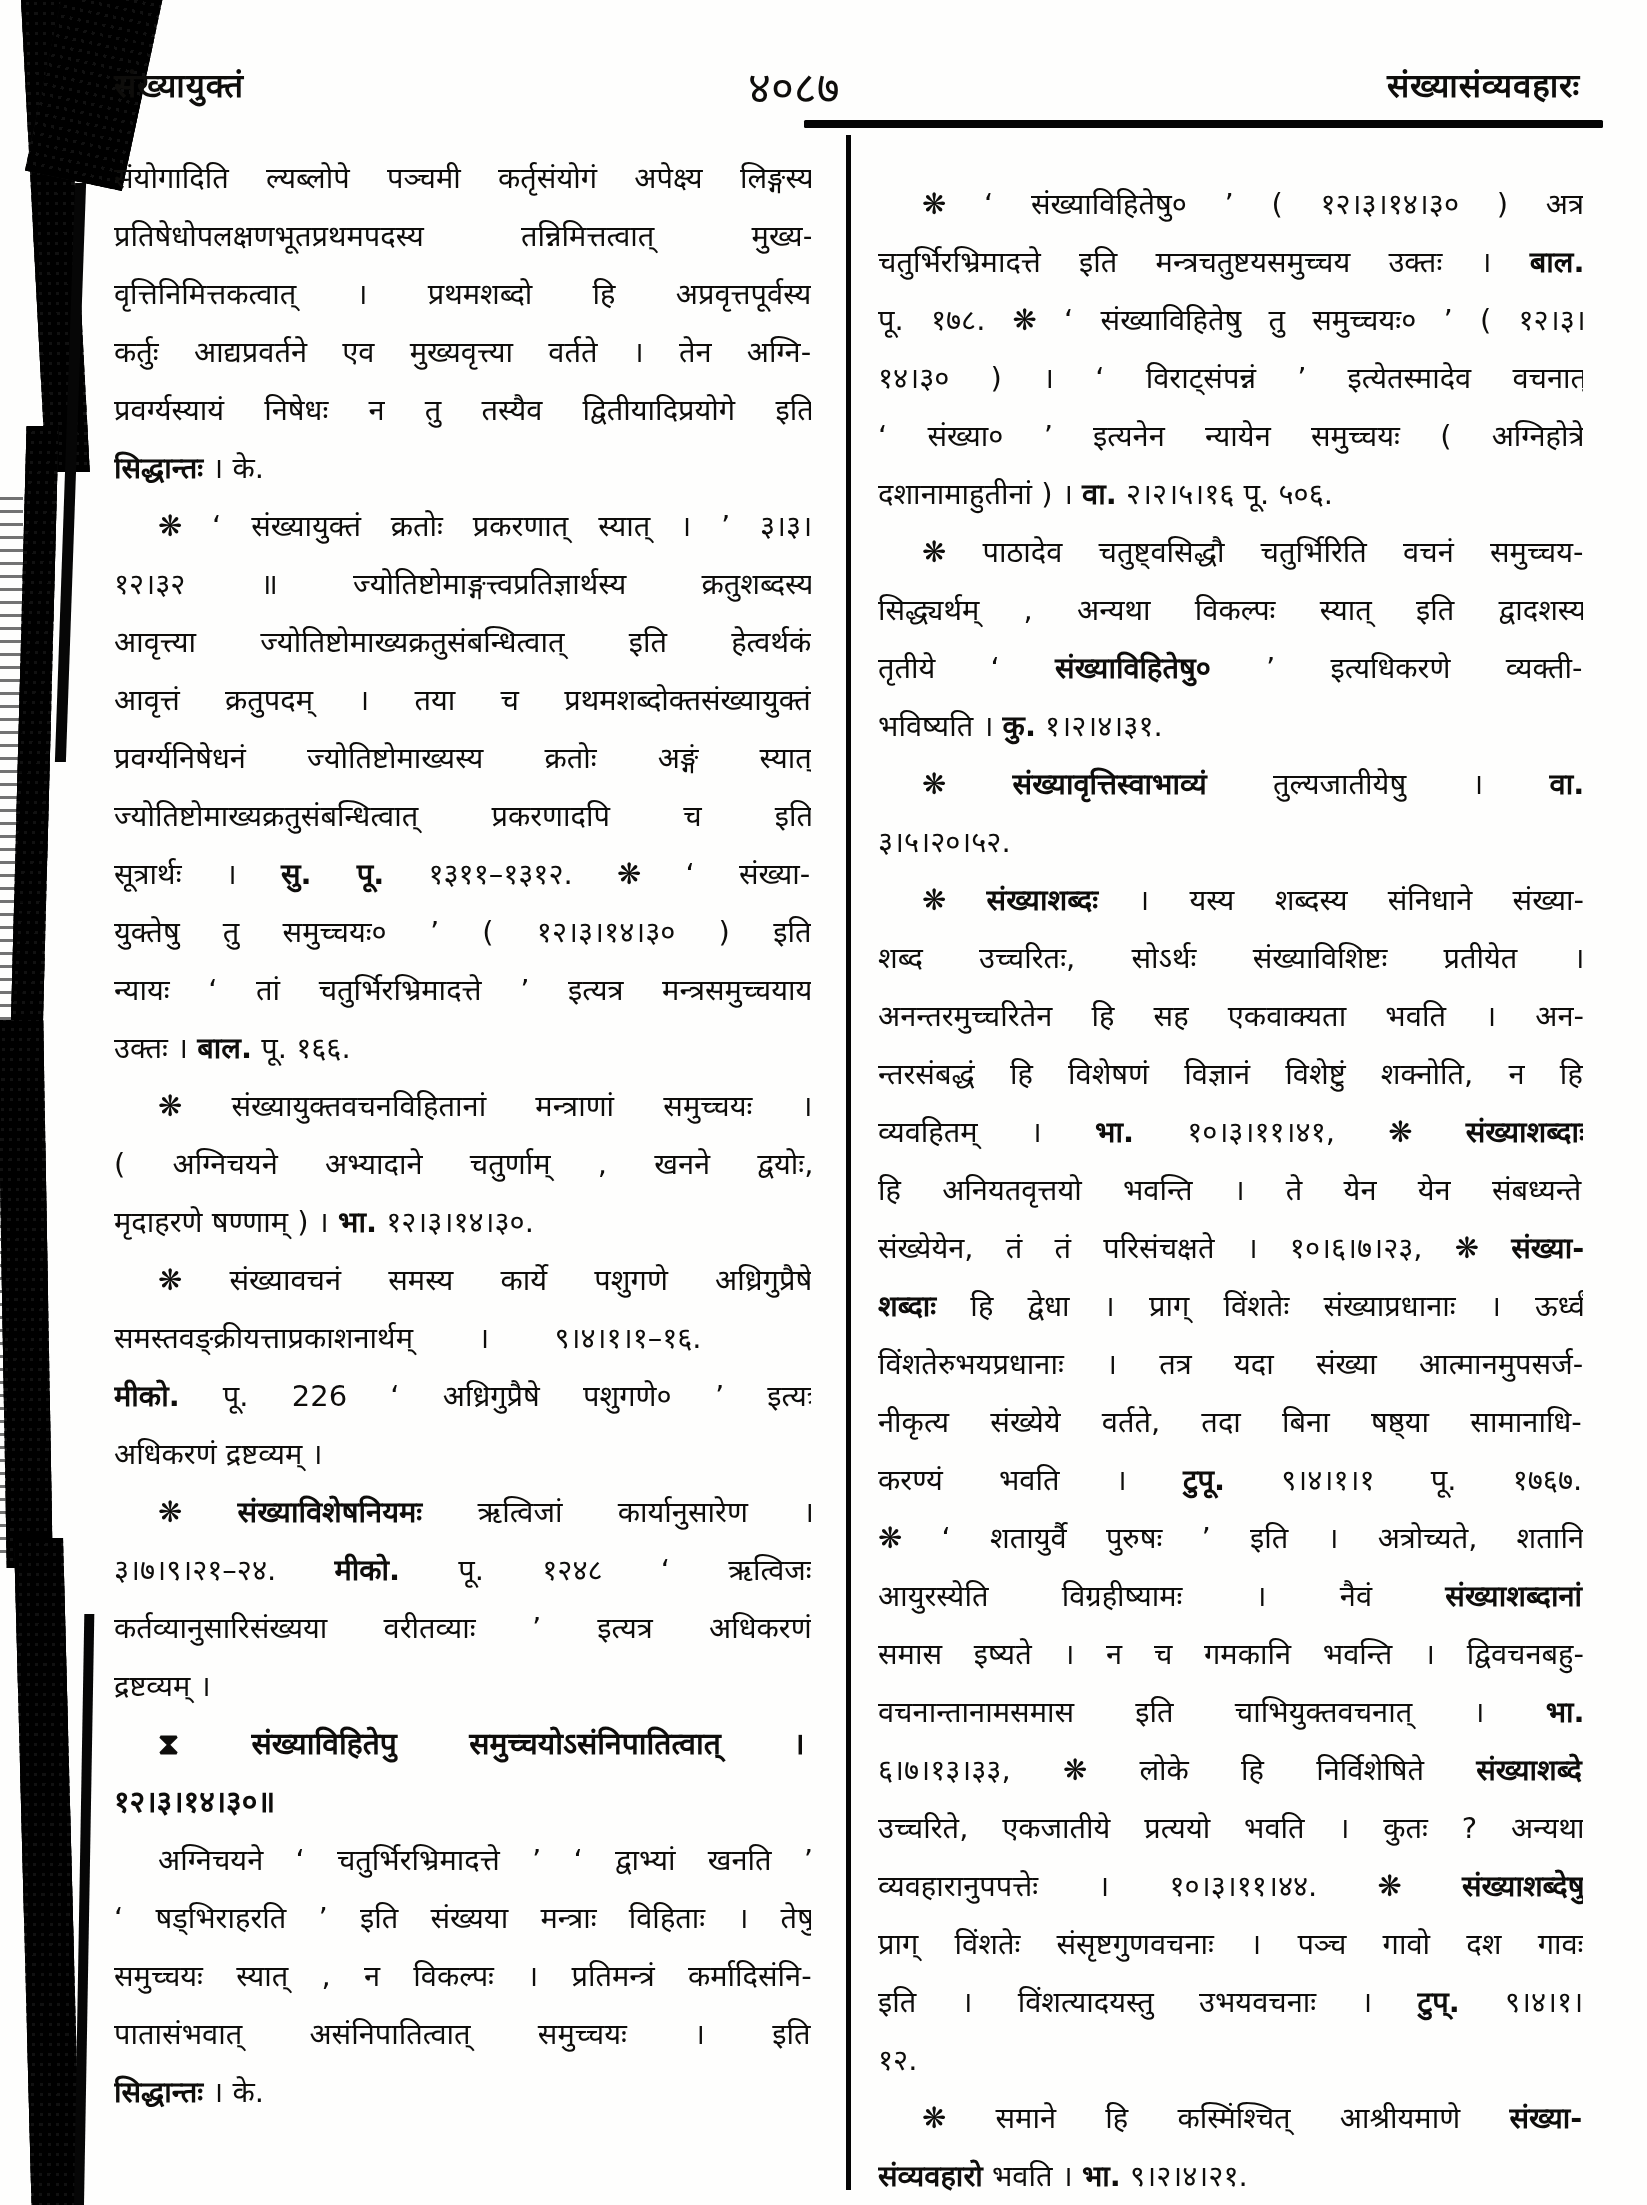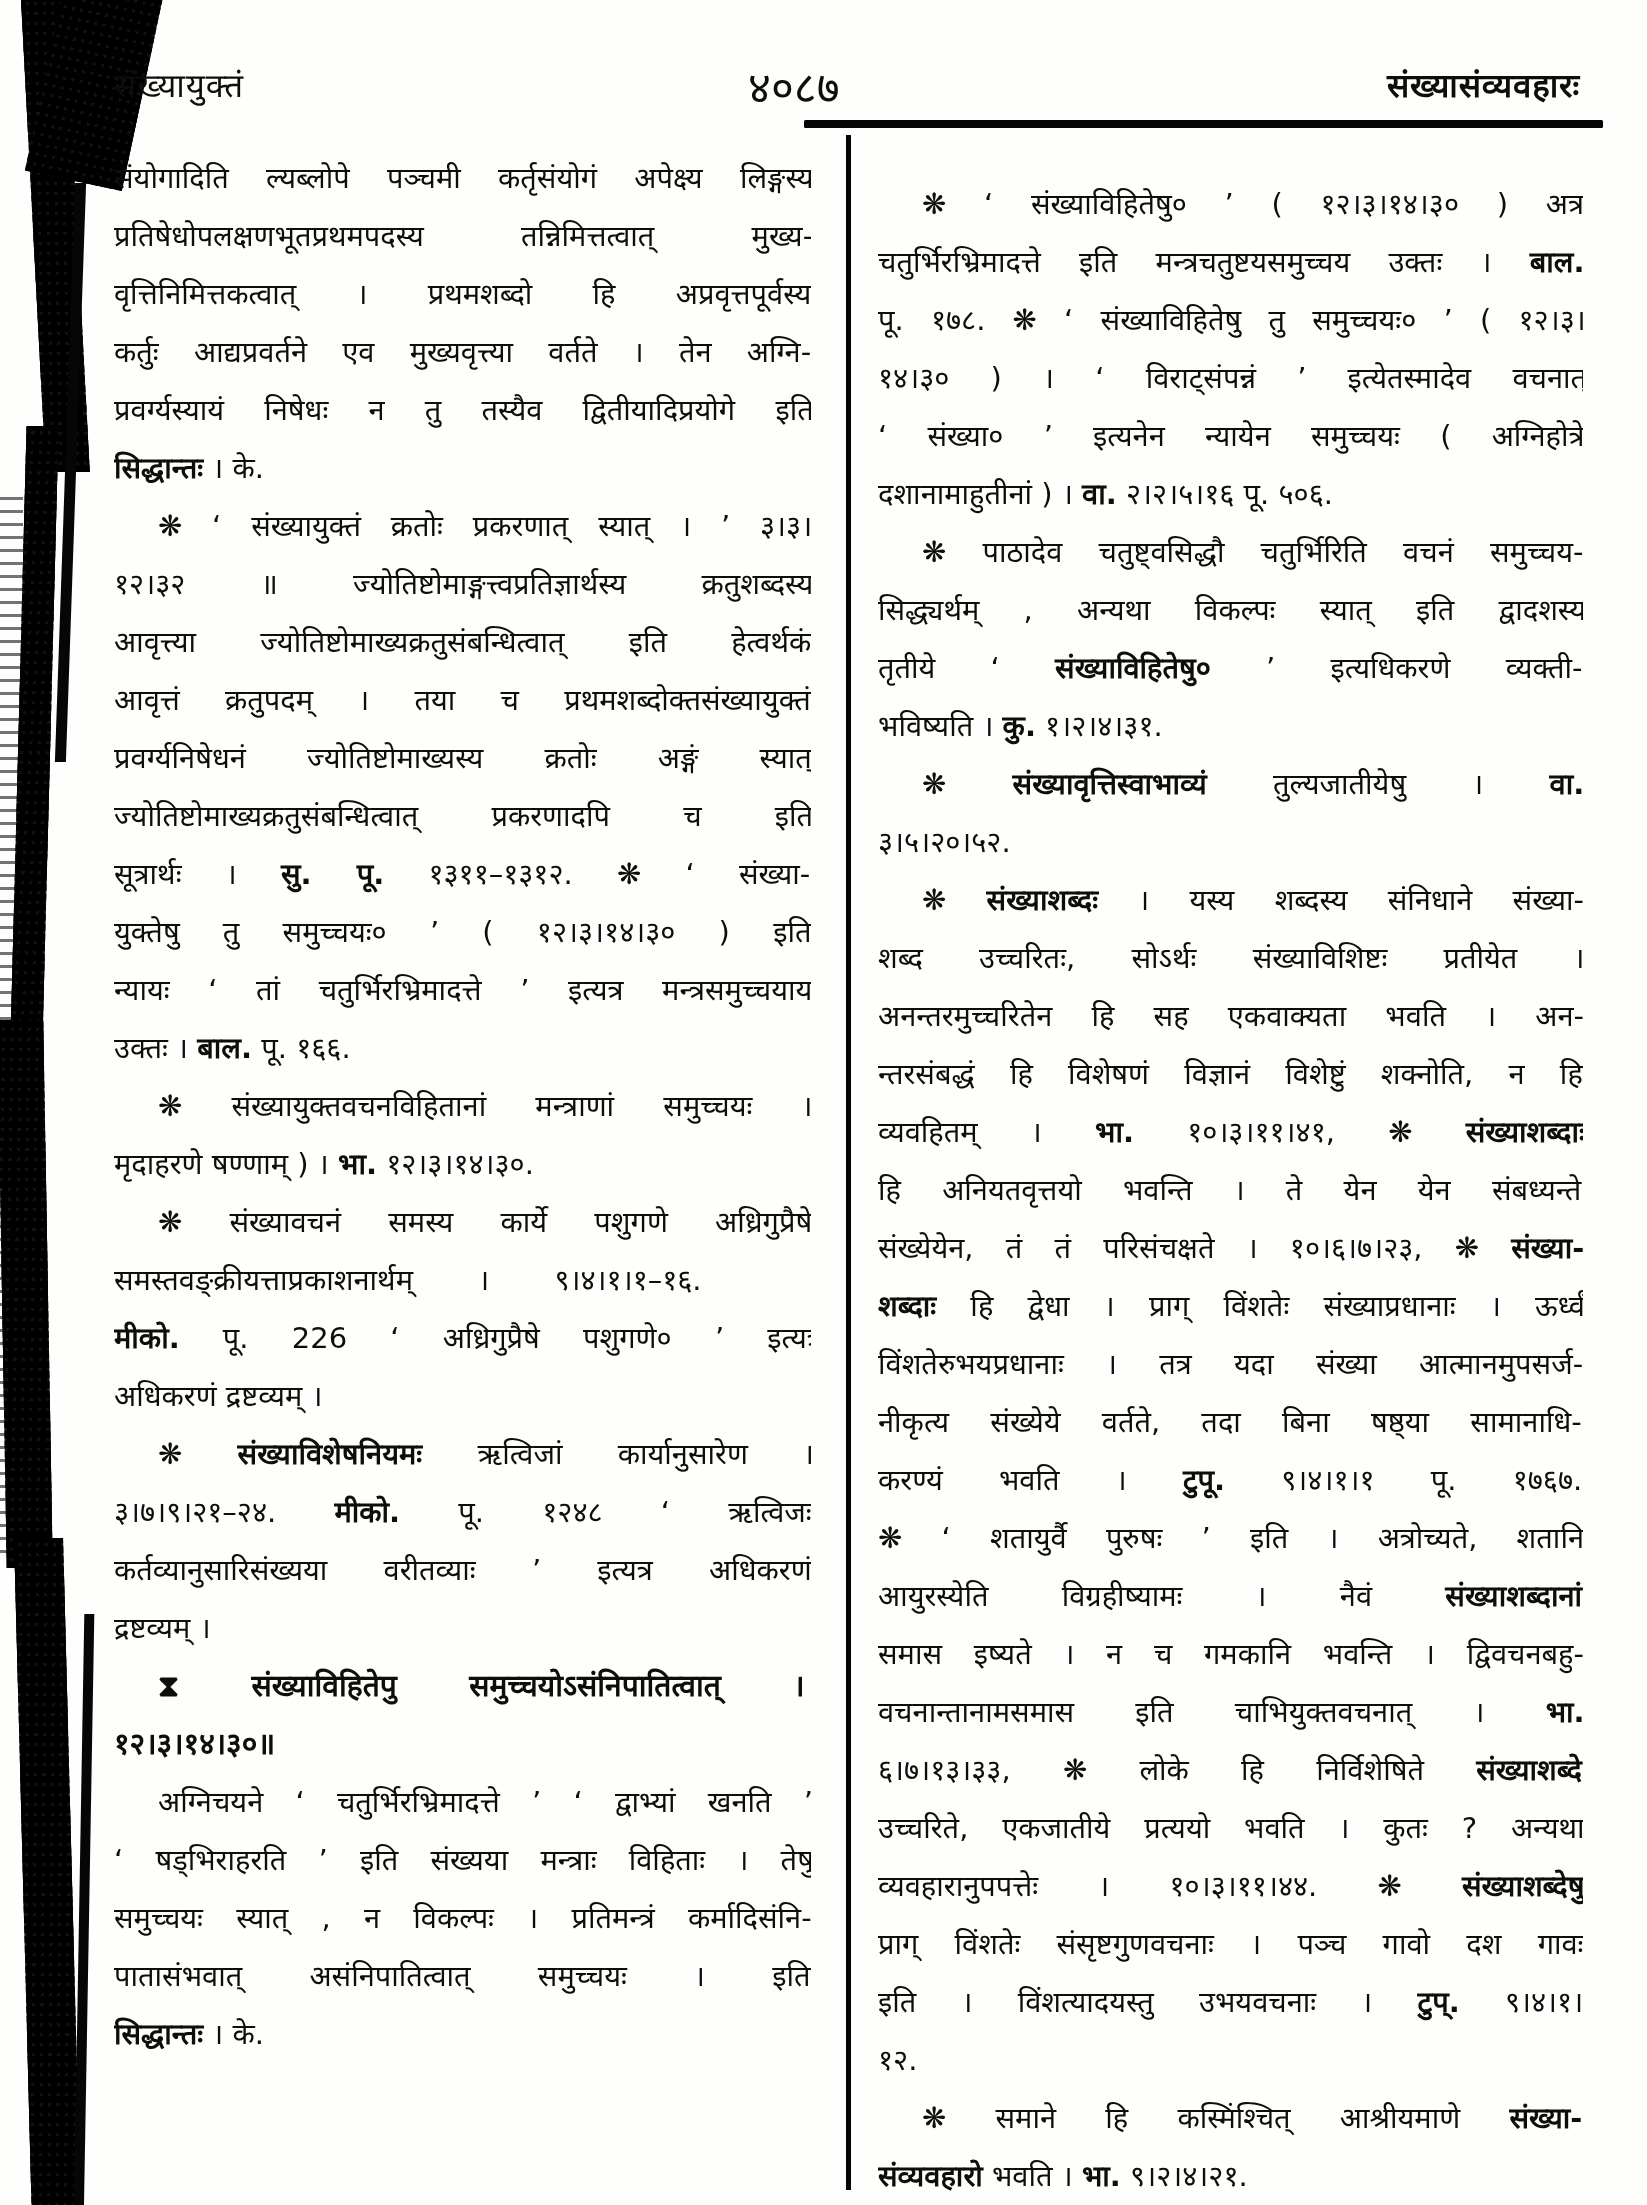--- a/index.html
+++ b/index.html
@@ -5,21 +5,21 @@
   html,body{margin:0;padding:0;background:#9a9a9a;}
   .page{
     position:relative;
     width:1647px;height:2205px;
     background:#fefefd;
     overflow:hidden;
     font-family:"DejaVu Sans",sans-serif;
     color:#0e0d0b;
   }
   
-  .hdr-left{position:absolute;top:62px;left:114px;font-size:33px;font-weight:400;letter-spacing:0.8px;}
+  .hdr-left{position:absolute;top:62px;left:114px;font-size:33px;font-weight:700;letter-spacing:0.8px;}
   .hdr-num{position:absolute;top:56px;left:748px;font-size:44px;font-weight:400;}
   .hdr-right{position:absolute;top:62px;right:67px;font-size:33px;font-weight:700;letter-spacing:0.8px;}
   .header-rule{position:absolute;left:804px;top:120px;width:799px;height:7.6px;background:#050505;border-radius:1.5px;}
   .column-divider{position:absolute;left:846px;top:135px;width:5.3px;height:2055px;background:#050505;}
   
   .col{position:absolute;font-size:29px;}
   .col-left{left:114px;top:149px;width:697px;}
   .col-right{left:878px;top:175px;width:705px;}
   .line{height:58px;line-height:58px;overflow:hidden;}
   .ln{display:inline-block;white-space:nowrap;}
@@ -80,20 +80,21 @@
         <div class="line"><span class="ln" style="word-spacing: 36px;"><span>आवृत्तं क्रतुपदम् । तया च प्रथमशब्दोक्तसंख्यायुक्तं</span></span></div>
         <div class="line"><span class="ln" style="word-spacing: 52px;"><span>प्रवर्ग्यनिषेधनं ज्योतिष्टोमाख्यस्य क्रतोः अङ्गं स्यात्</span></span></div>
         <div class="line"><span class="ln" style="word-spacing: 64px;"><span>ज्योतिष्टोमाख्यक्रतुसंबन्धित्वात् प्रकरणादपि च इति</span></span></div>
         <div class="line"><span class="ln" style="word-spacing: 35px;"><span>सूत्रार्थः । </span><span class="b">सु. पू.</span><span> १३११–१३१२. ❋ ‘ संख्या-</span></span></div>
         <div class="line"><span class="ln" style="word-spacing: 34px;"><span>युक्तेषु तु समुच्चयः० ’ ( १२।३।१४।३० ) इति</span></span></div>
         <div class="line"><span class="ln" style="word-spacing: 29.4px;"><span>न्यायः ‘ तां चतुर्भिरभ्रिमादत्ते ’ इत्यत्र मन्त्रसमुच्चयाय</span></span></div>
         <div class="line endline"><span class="ln"><span>उक्तः । </span><span class="b">बाल.</span><span> पू. १६६.</span></span></div>
       </div>
       <div>
         <div class="line"><span class="ln" style="word-spacing: 40px;"><span class="ind"></span><span>❋ संख्यायुक्तवचनविहितानां मन्त्राणां समुच्चयः ।</span></span></div>
+        <div class="line"><span class="ln" style="word-spacing: 38px;"><span>( अग्निचयने अभ्यादाने चतुर्णाम् , खनने द्वयोः,</span></span></div>
         <div class="line endline"><span class="ln"><span>मृदाहरणे षण्णाम् ) । </span><span class="b">भा.</span><span> १२।३।१४।३०.</span></span></div>
       </div>
       <div>
         <div class="line"><span class="ln" style="word-spacing: 38px;"><span class="ind"></span><span>❋ संख्यावचनं समस्य कार्ये पशुगणे अध्रिगुप्रैषे</span></span></div>
         <div class="line"><span class="ln" style="word-spacing: 56px;"><span>समस्तवङ्क्रीयत्ताप्रकाशनार्थम्  ।  ९।४।१।१–१६.</span></span></div>
         <div class="line"><span class="ln" style="word-spacing: 34px;"><span class="b">मीको.</span><span> पू. 226 ‘ अध्रिगुप्रैषे पशुगणे० ’ इत्यत्र</span></span></div>
         <div class="line endline"><span class="ln"><span>अधिकरणं द्रष्टव्यम् ।</span></span></div>
       </div>
       <div>
         <div class="line"><span class="ln" style="word-spacing: 46px;"><span class="ind"></span><span>❋ </span><span class="b">संख्याविशेषनियमः</span><span> ऋत्विजां कार्यानुसारेण ।</span></span></div>

